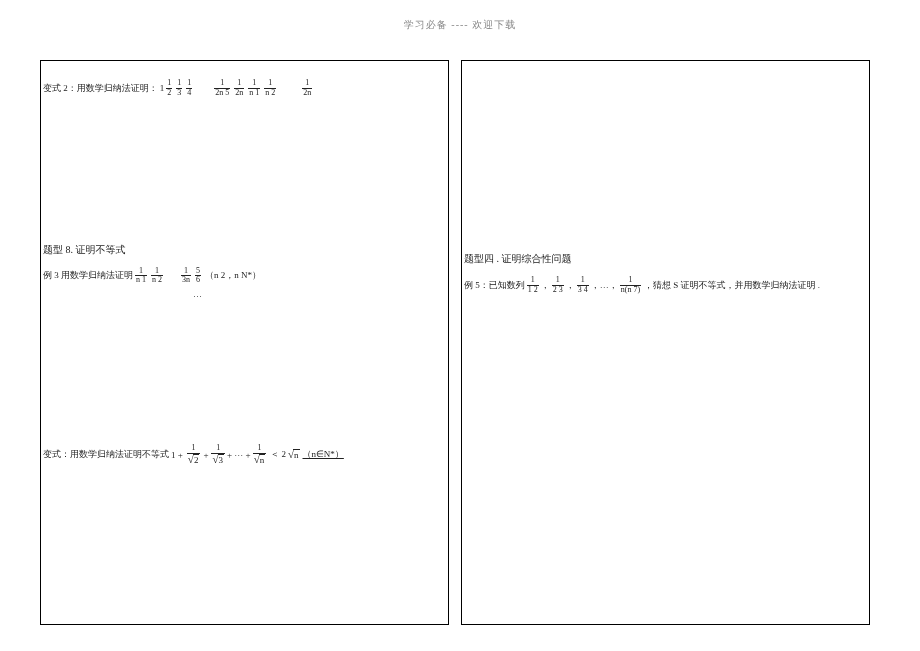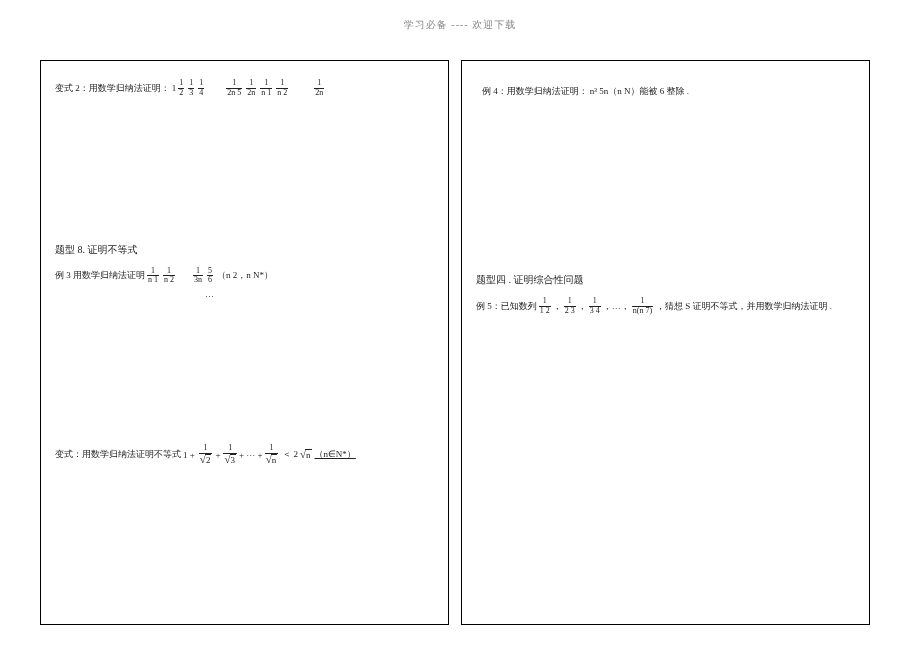--- a/index.html
+++ b/index.html
@@ -24,21 +24,21 @@
       position: absolute;
       top: 60px;
       left: 40px;
       display: flex;
       gap: 12px;
     }
     .page {
       width: 409px;
       height: 565px;
       border: 1px solid #000;
-      padding: 16px 14px;
+      padding: 16px 2px;
       font-size: 9px;
       color: #222;
       position: relative;
     }
     .line { display: flex; align-items: center; flex-wrap: nowrap; }
     .txt { white-space: nowrap; }
     .gap { display: inline-block; }
     .frac {
       display: inline-flex;
       flex-direction: column;
@@ -177,24 +177,20 @@
           <span class="rad">√</span>
           <span class="body">n</span>
         </span>
       <span class="txt" style="margin-left:3px;text-decoration:underline;">（n∈N*）</span>
     </div>
 
   </div>
 
   <div class="page">
 
-    <div class="line indent">
-      <span class="txt">例 4：用数学归纳法证明：</span>
-      <span class="txt" style="margin-left:2px;">n³ 5n（n N）能被 6 整除 .</span>
-    </div>
 
     <div class="heading page2-mid">题型四 . 证明综合性问题</div>
     <div class="line">
       <span class="txt">例 5：已知数列</span>
       <span class="frac">
           <span class="num">1</span>
           <span class="den">1 2</span>
         </span>
       <span class="txt">，</span>
       <span class="frac">

